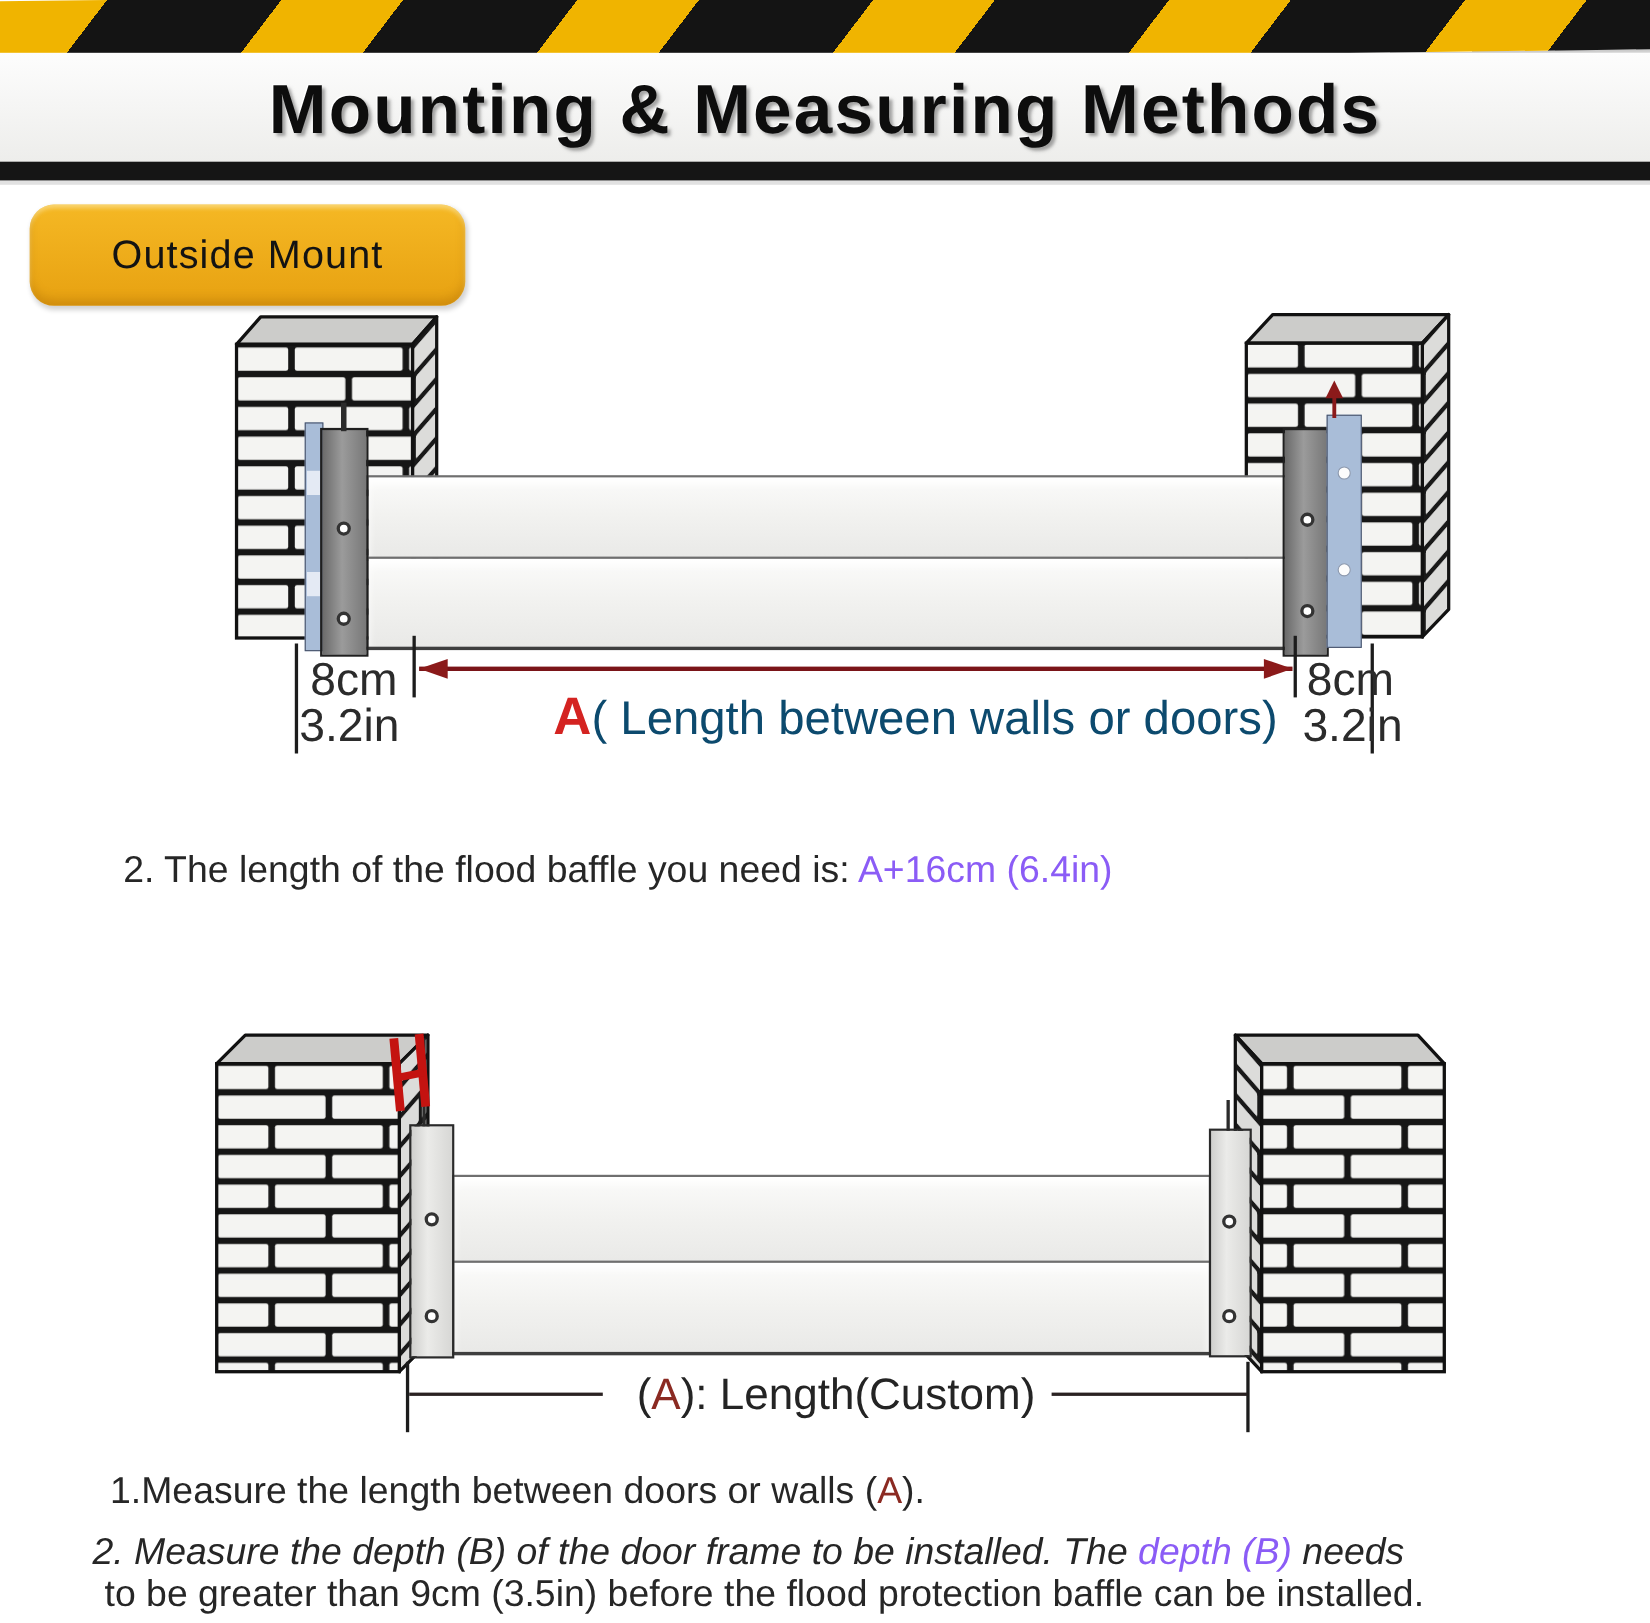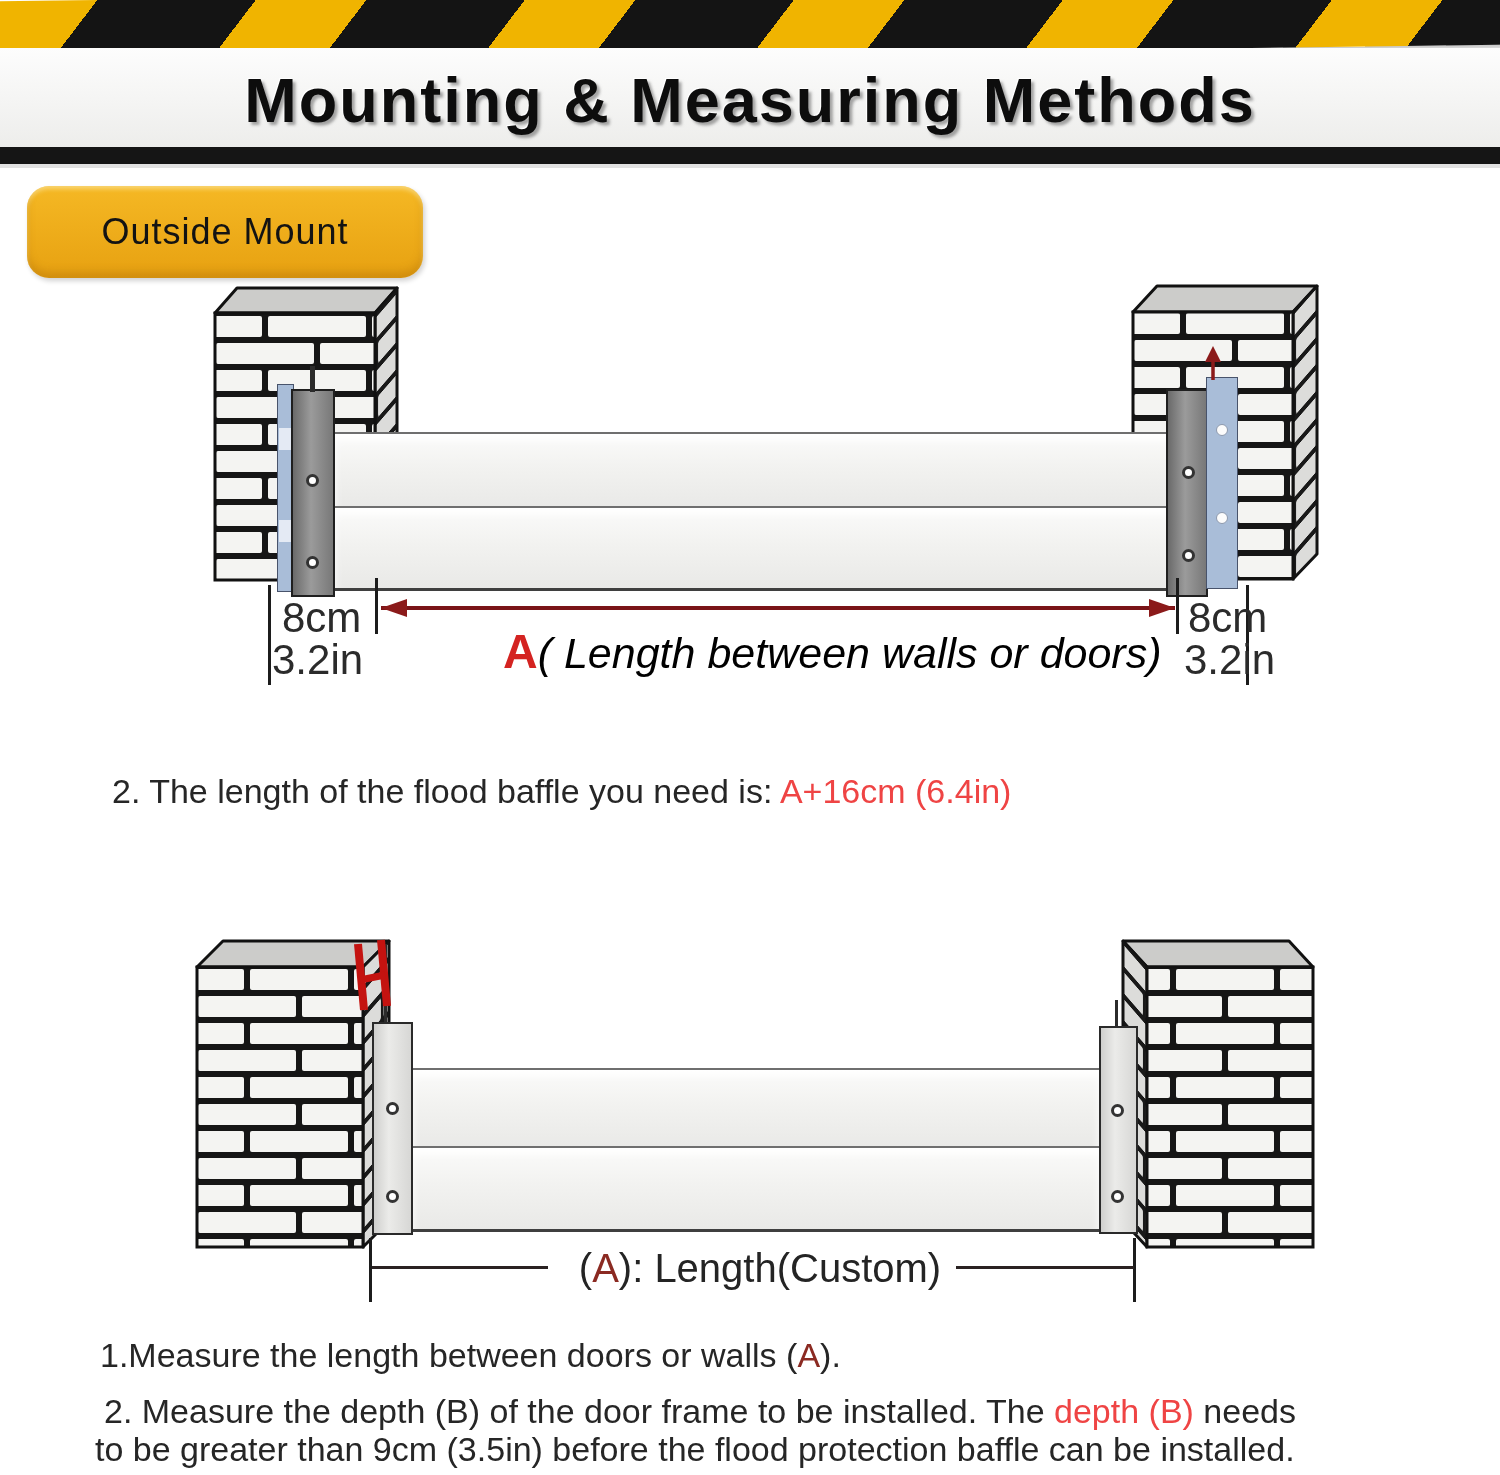--- a/index.html
+++ b/index.html
@@ -46,21 +46,21 @@
   .tick{position:absolute;width:3px;background:#1c1c1c;}
   .dimline{position:absolute;height:4px;background:#7a1418;}
   .dimline-dark{position:absolute;height:3px;background:#2a2222;}
   .ah{position:absolute;width:0;height:0;border-top:9px solid transparent;border-bottom:9px solid transparent;}
   .ah-left{border-right:26px solid #8b1a1a;}
   .ah-right{border-left:26px solid #8b1a1a;}
   .dimtext{position:absolute;font-size:42px;color:#2b2b2b;white-space:nowrap;}
   .steps{position:absolute;font-size:34px;color:#262626;white-space:nowrap;}
   .red-a{color:#8b2a22;}
   .bright-a{color:#d42321;font-weight:bold;font-size:48px;}
-  .maroon{color:#ef4444;}
+  .maroon{color:#8b5cf6;}
   .span-label{position:absolute;display:flex;align-items:baseline;white-space:nowrap;}
   .depth-label{position:absolute;white-space:nowrap;color:#7a2824;font-size:40px;}
   .depth-gt{font-size:56px;vertical-align:-6px;}
   .depth-val{font-size:47px;color:#9c2a20;}
   .inside-dim-label{position:absolute;left:420px;top:1246px;width:680px;text-align:center;
     font-size:40px;color:#242424;white-space:nowrap;}
 </style>
 </head>
 <body>
 
@@ -146,21 +146,21 @@
   <div class="ah ah-left" style="left:381px;top:599px;"></div>
   <div class="ah ah-right" style="left:1149px;top:599px;"></div>
 
   <div class="dimtext" style="left:282px;top:594px;">8cm</div>
   <div class="dimtext" style="left:272px;top:636px;">3.2in</div>
   <div class="dimtext" style="left:1188px;top:594px;">8cm</div>
   <div class="dimtext" style="left:1184px;top:636px;">3.2in</div>
 
   <div class="span-label" style="left:503px;top:624px;">
     <span class="bright-a">A</span>
-      <span style="font-size:43px;color:#000000;font-style:italic;">( Length between walls or doors)</span>
+      <span style="font-size:43px;color:#0c4a6e;">( Length between walls or doors)</span>
   </div>
 
   <div class="steps" style="left:112px;top:772px;"><span>2. The length of the flood baffle you need is: </span><span class="maroon">A+16cm (6.4in)</span></div>
 
 
   <svg class="pillar" style="left:195px;top:939px;" width="196" height="312" viewBox="0 0 196 312">
     <defs>
       <pattern id="pf3" patternUnits="userSpaceOnUse" width="104" height="54">
         <rect width="104" height="54" fill="#161616"></rect>
         <rect x="3" y="3" width="98" height="21" rx="2" fill="#f4f4f2"></rect>
@@ -222,16 +222,16 @@
   </svg>
 
 
   <div class="tick" style="left:369px;top:1238px;height:64px;"></div>
   <div class="tick" style="left:1133px;top:1238px;height:64px;"></div>
   <div class="dimline-dark" style="left:372px;top:1266px;width:176px;"></div>
   <div class="dimline-dark" style="left:956px;top:1266px;width:178px;"></div>
   <div class="inside-dim-label"><span>(</span><span class="red-a">A</span><span>): Length(Custom)</span></div>
 
   <div class="steps" style="left:100px;top:1336px;"><span>1.Measure the length between doors or walls (</span><span class="red-a">A</span><span>).</span></div>
-  <div class="steps" style="left:104px;top:1392px;"><span>2. Measure the depth (B) of the door frame to be installed. The </span><span class="maroon">depth (B)</span><span> needs</span></div>
+  <div class="steps" style="left:84px;top:1392px;font-style:italic;"><span>2. Measure the depth (B) of the door frame to be installed. The </span><span class="maroon">depth (B)</span><span> needs</span></div>
   <div class="steps" style="left:95px;top:1430px;"><span>to be greater than 9cm (3.5in) before the flood protection baffle can be installed.</span></div>
 
 </div>
 
 </body></html>

